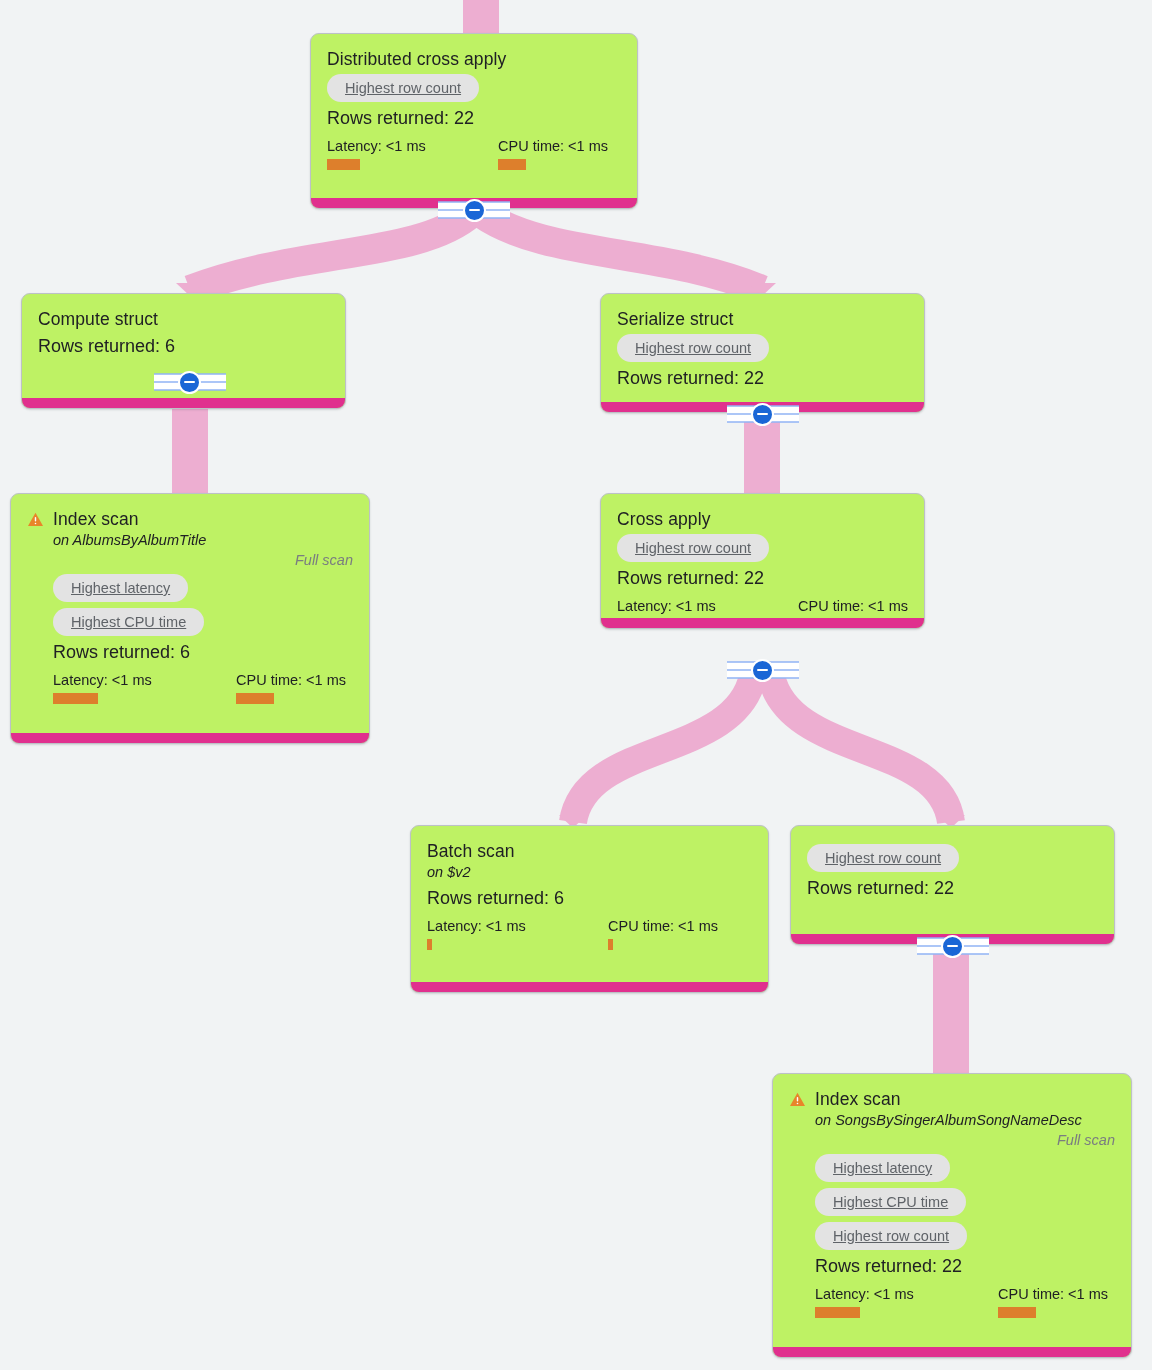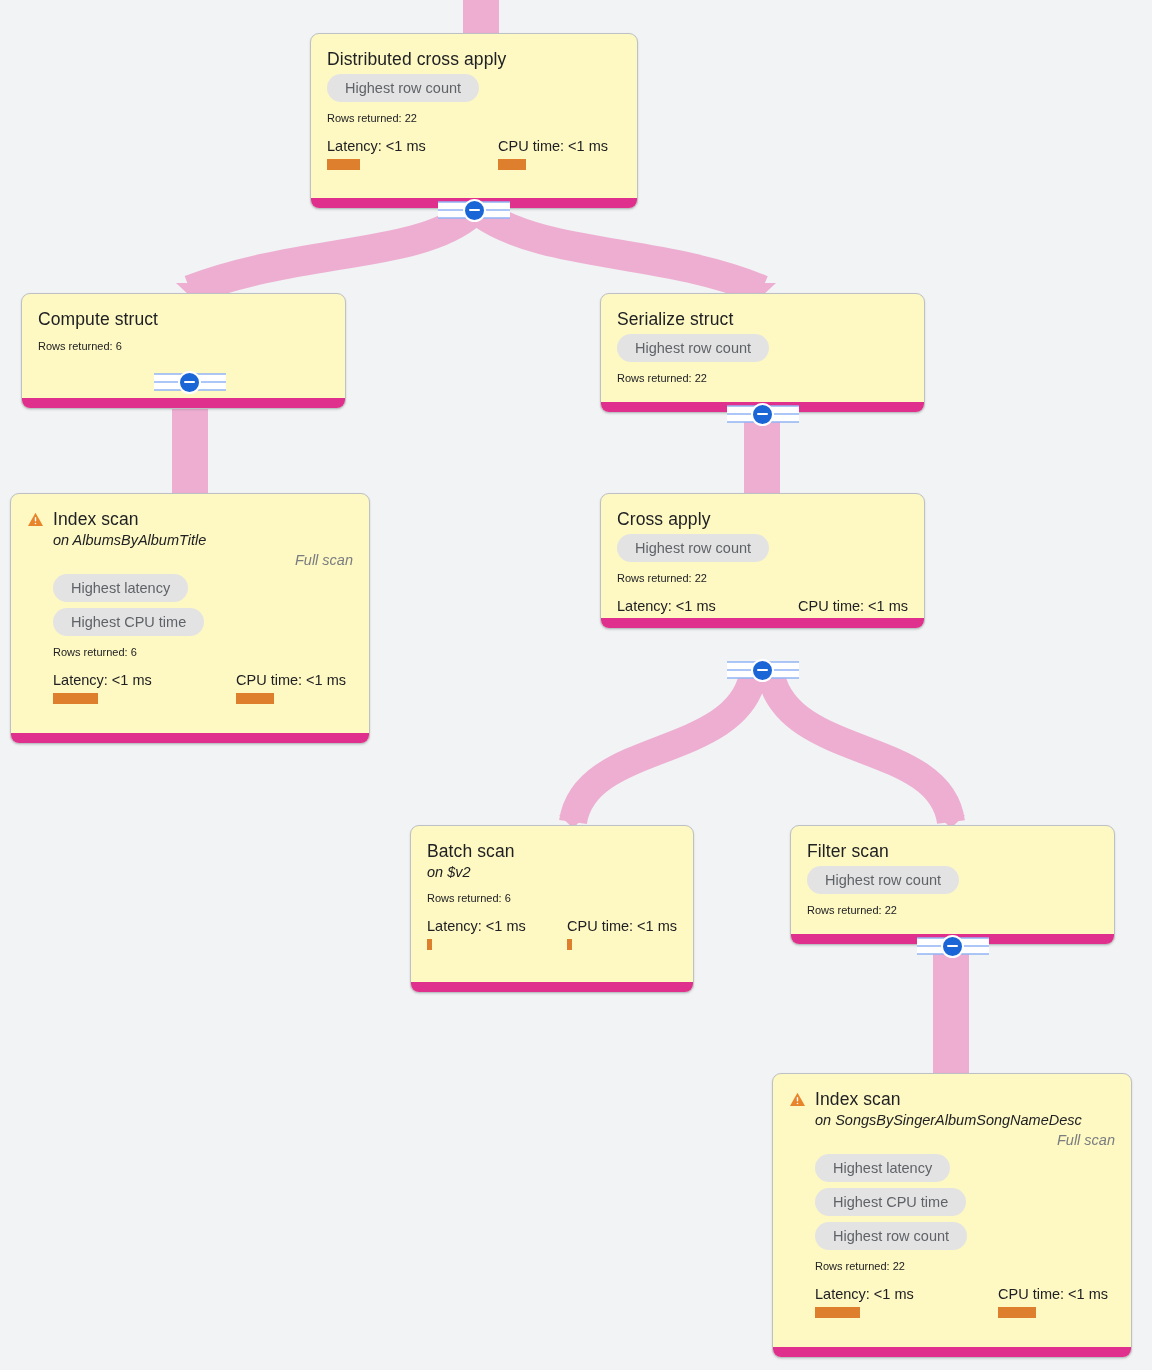--- a/index.html
+++ b/index.html
@@ -30,21 +30,21 @@
     top: 0;
     width: 1152px;
     height: 1370px;
     pointer-events: none;
   }
 
   
   .node {
     position: absolute;
     box-sizing: border-box;
-    background: #fef9c3;
+    background: #bef264;
     border: 1px solid #bdc1c6;
     border-radius: 9px;
     box-shadow: 0 1px 2px rgba(60,64,67,.18);
     padding: 14px 16px 0 16px;
     overflow: hidden;
   }
   .node-accent {
     position: absolute;
     left: -1px;
     right: -1px;
@@ -99,24 +99,25 @@
   }
   .badge {
     display: inline-block;
     background: #e3e3e3;
     color: #5f6368;
     font-size: 14.5px;
     line-height: 18px;
     padding: 5px 18px;
     border-radius: 14px;
     white-space: nowrap;
+    text-decoration: underline;
   }
 
   .rows-line {
-    font-size: 11px;
+    font-size: 18px;
     line-height: 20px;
     color: #202124;
     margin-top: 6px;
     white-space: nowrap;
   }
 
   .metrics {
     display: flex;
     margin-top: 9px;
     gap: 36px;
@@ -314,21 +315,21 @@
               </div>
               <div class="metric">
                 <div class="metric-label">CPU time: &lt;1 ms</div>
                 <div class="metric-bar" style="width: 5px;"></div>
               </div>
             </div>
           </div>
         </div>
         <div class="node-accent"></div>
       </div>
-      <div class="node" style="left: 410px; top: 825px; width: 284px; height: 168px;">
+      <div class="node" style="left: 410px; top: 825px; width: 359px; height: 168px;">
         <div class="node-head">
           <div class="node-body">
             <div class="node-title">Batch scan</div>
             <div class="node-sub">on $v2</div>
             <div class="rows-line">Rows returned: 6</div>
             <div class="metrics">
               <div class="metric" style="width: 145px;">
                 <div class="metric-label">Latency: &lt;1 ms</div>
                 <div class="metric-bar" style="width: 5px;"></div>
               </div>
@@ -337,21 +338,20 @@
                 <div class="metric-bar" style="width: 5px;"></div>
               </div>
             </div>
           </div>
         </div>
         <div class="node-accent"></div>
       </div>
       <div class="node" style="left: 790px; top: 825px; width: 325px; height: 120px;">
         <div class="node-head">
           <div class="node-body">
-            <div class="node-title">Filter scan</div>
             <div class="badges">
               <span class="badge">Highest row count</span>
             </div>
             <div class="rows-line">Rows returned: 22</div>
           </div>
         </div>
         <div class="node-accent"></div>
       </div>
       <div class="node" style="left: 772px; top: 1073px; width: 360px; height: 285px;">
         <div class="node-head">

